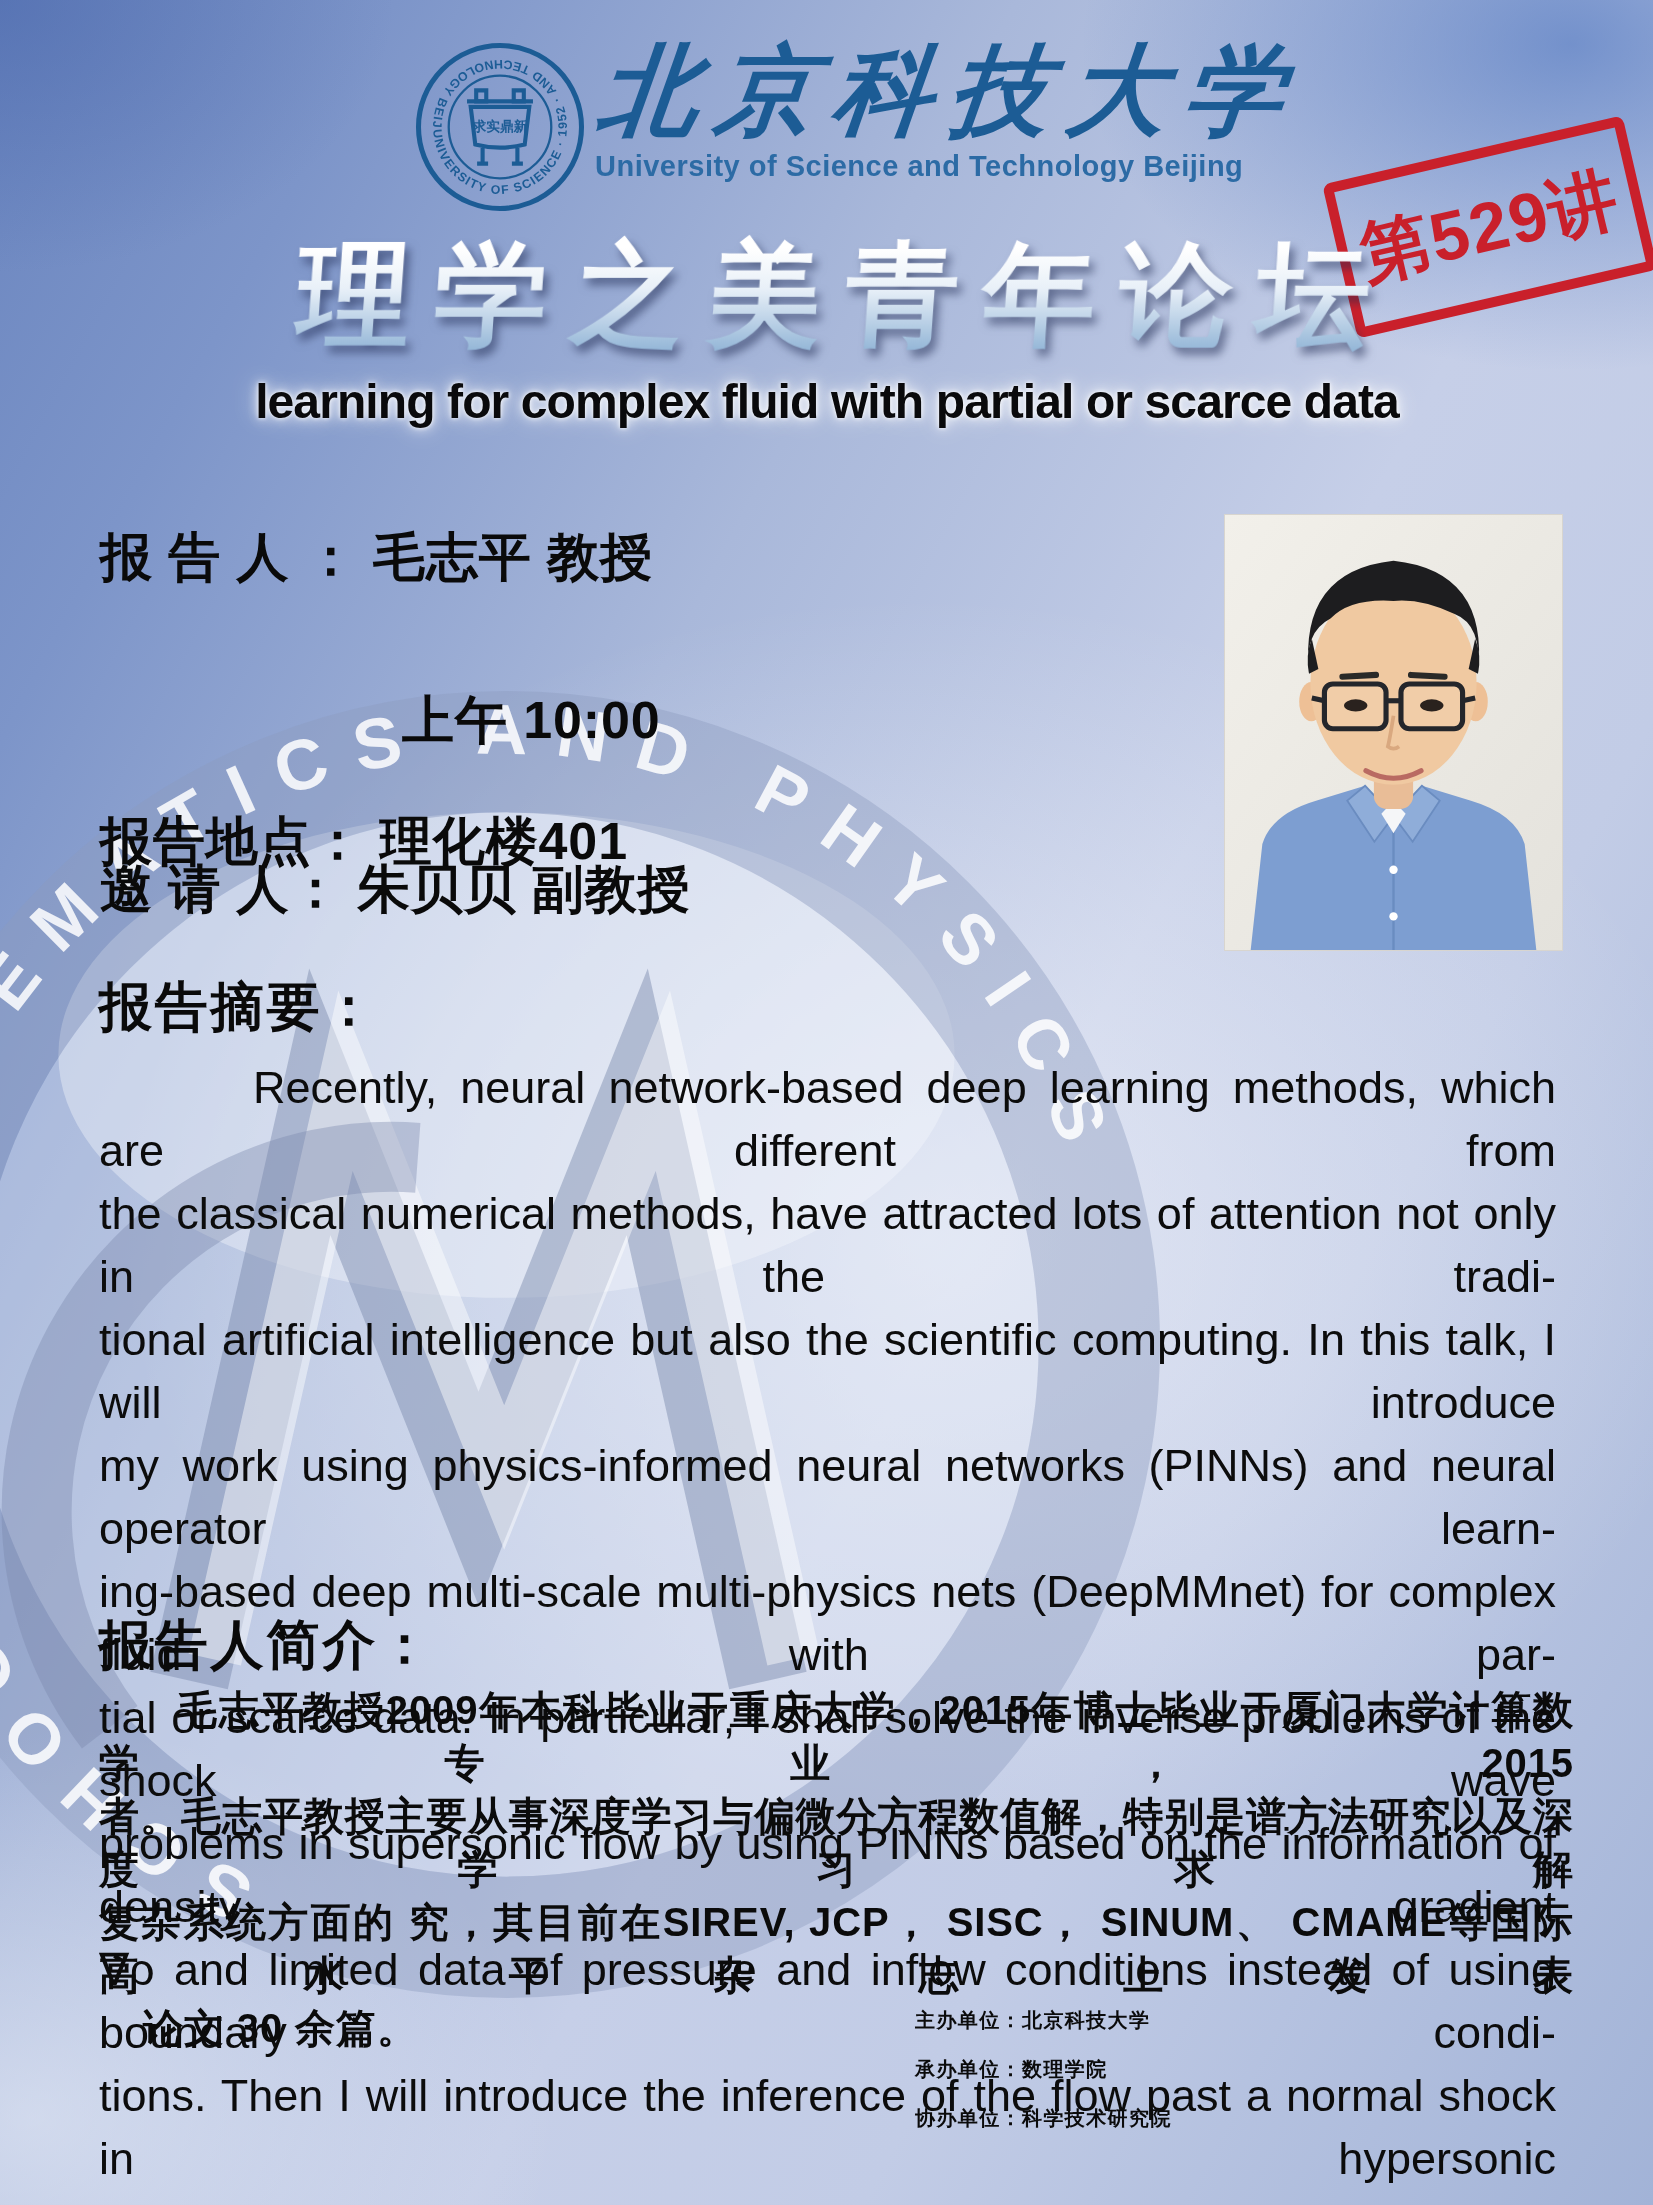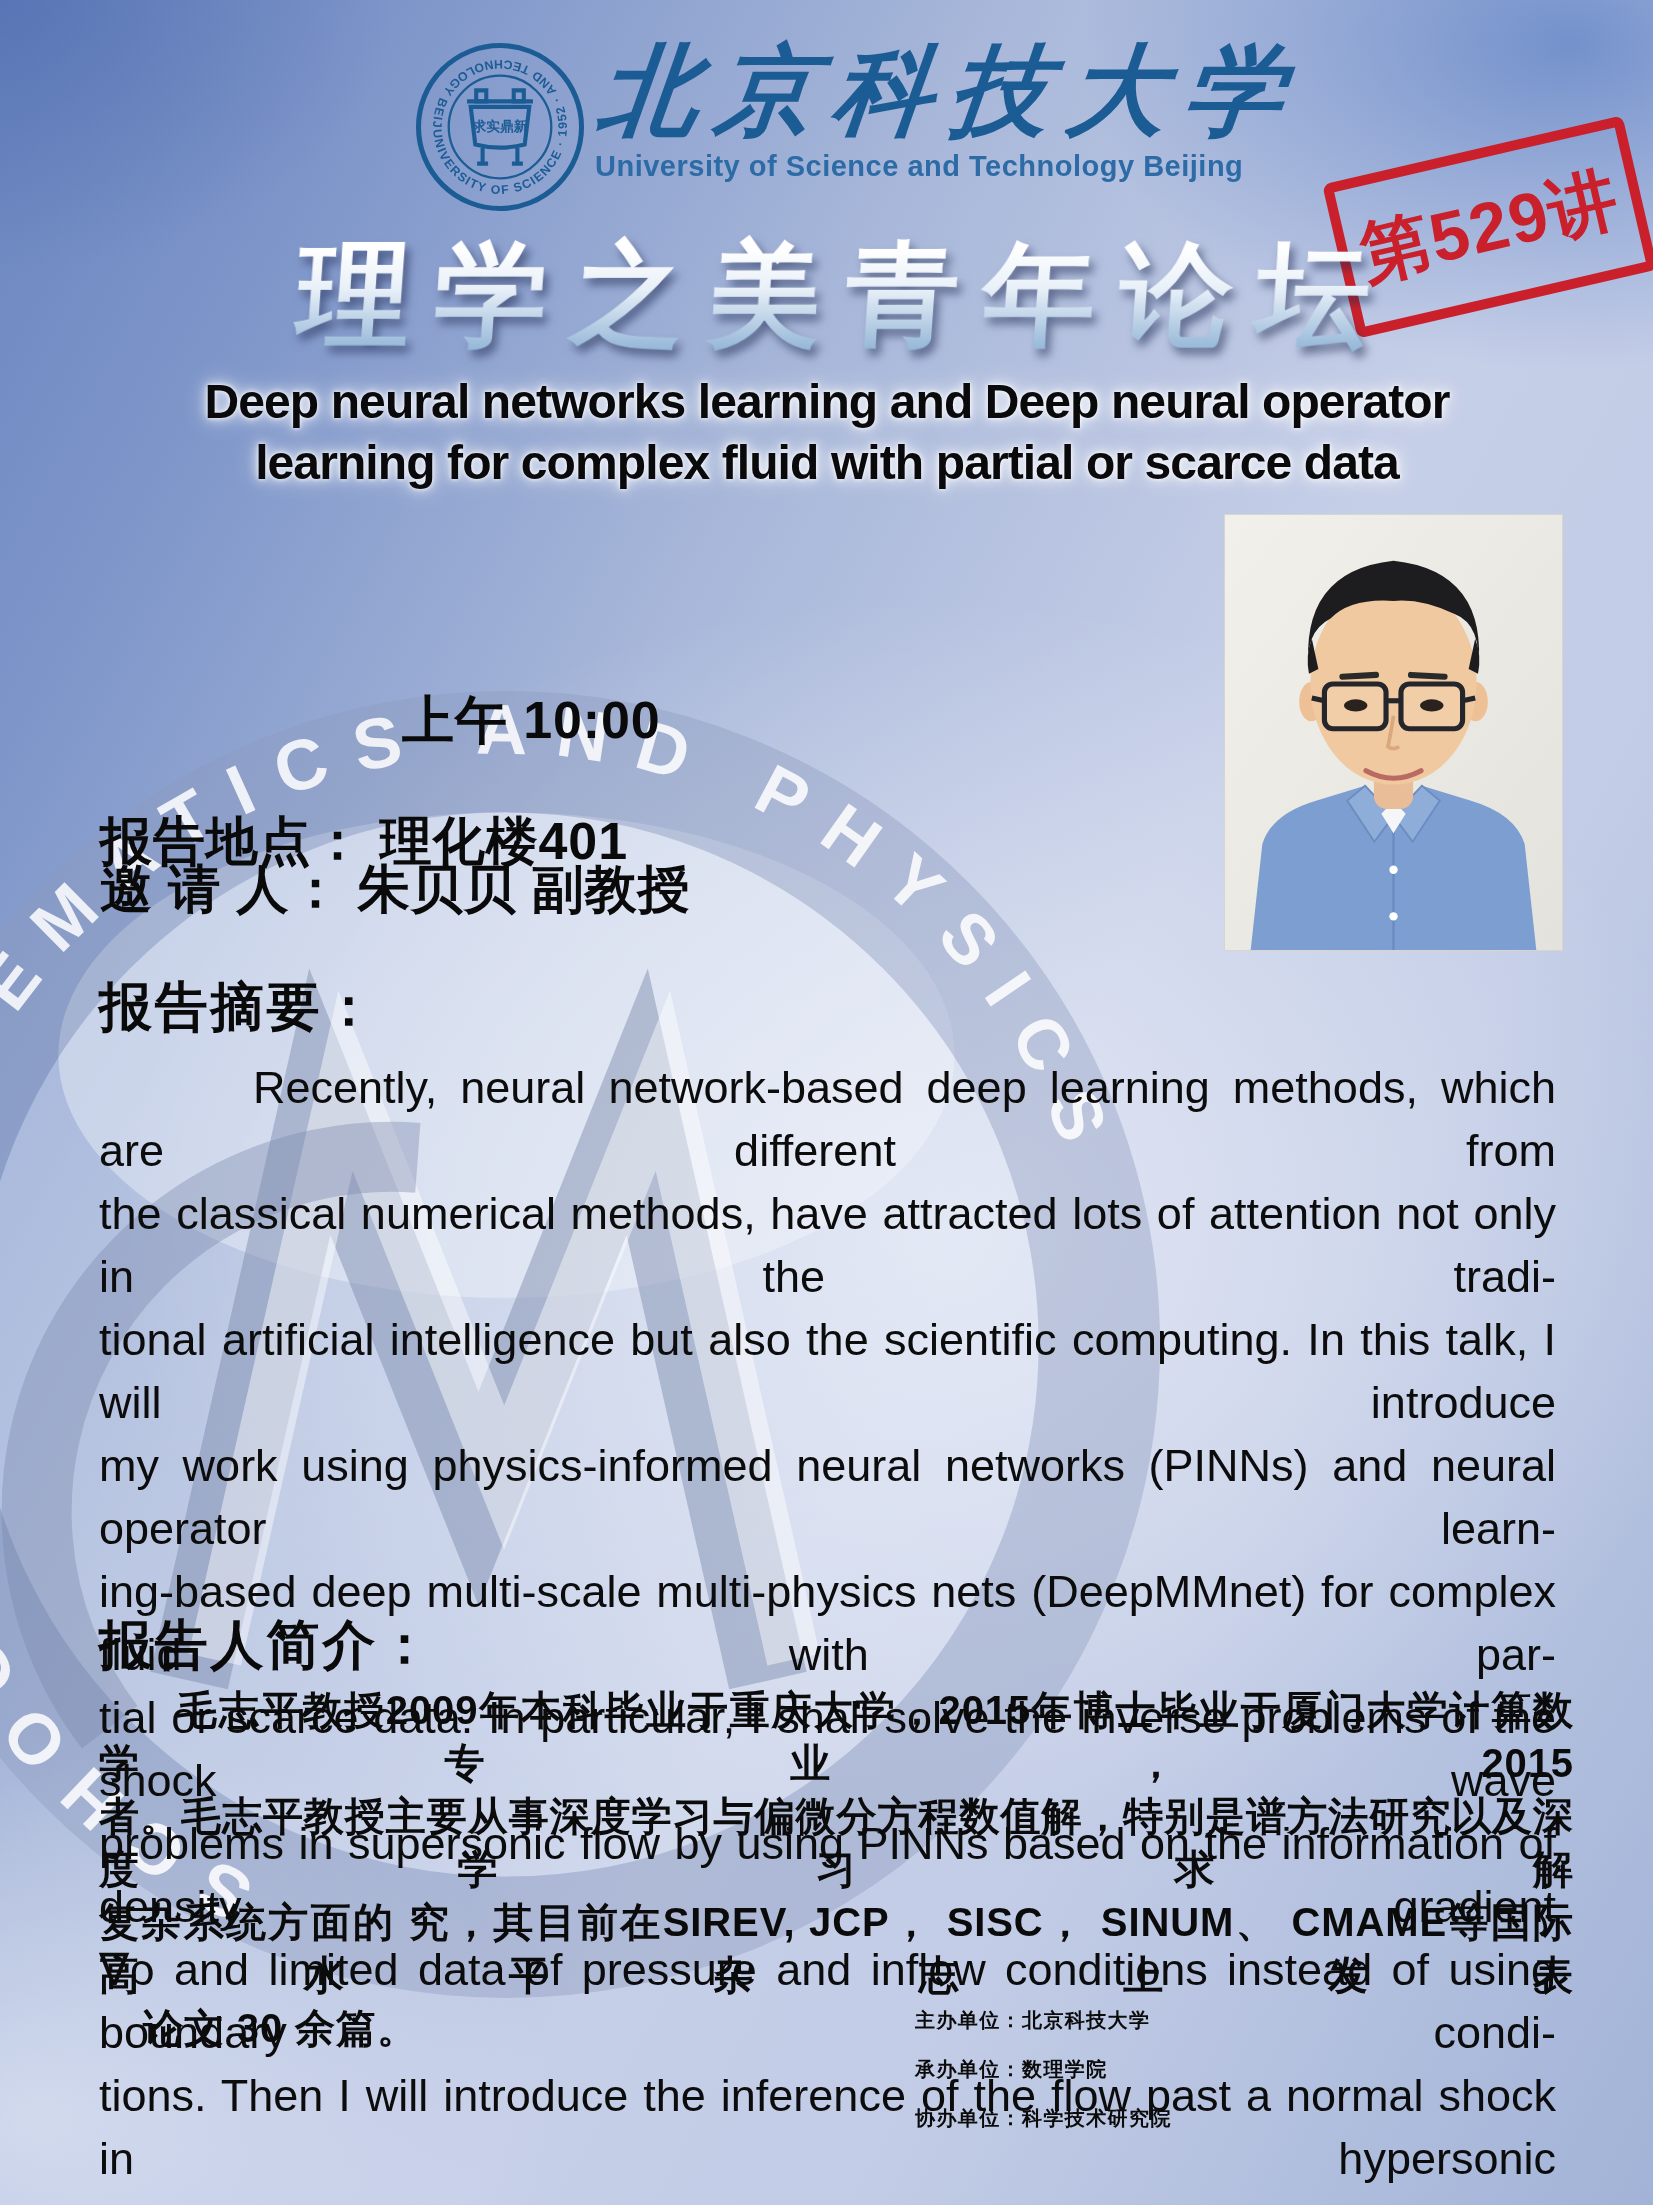--- a/index.html
+++ b/index.html
@@ -125,24 +125,24 @@
   <div class="abs univ-cn">北京科技大学</div>
   <div class="abs univ-en">University of Science and Technology Beijing</div>
 
   <div class="abs stamp">
     <span class="stamp-text">第529讲</span>
   </div>
 
   <div class="abs banner">理学之美青年论坛</div>
 
   <div class="abs title">
-    <div>Deep neural networks learning and Deep neural operator</div>
     <div>learning for complex fluid with partial or scarce data</div>
   </div>
 
+  <div class="abs info-line info-1">报 告 人 ： 毛志平 教授</div>
   <div class="abs info-line info-3">上午 10:00</div>
   <div class="abs info-line info-4">报告地点： 理化楼401</div>
   <div class="abs info-line info-5">邀 请 人： 朱贝贝 副教授</div>
 
   <svg class="abs photo" viewBox="0 0 722 932" xmlns="http://www.w3.org/2000/svg">
     <rect width="722" height="932" fill="#eceae4"></rect>
     <rect width="722" height="932" fill="url(#pg)"></rect>
     <defs>
       <linearGradient id="pg" x1="0" y1="0" x2="1" y2="1">
         <stop offset="0" stop-color="#f2f0ea"></stop>

